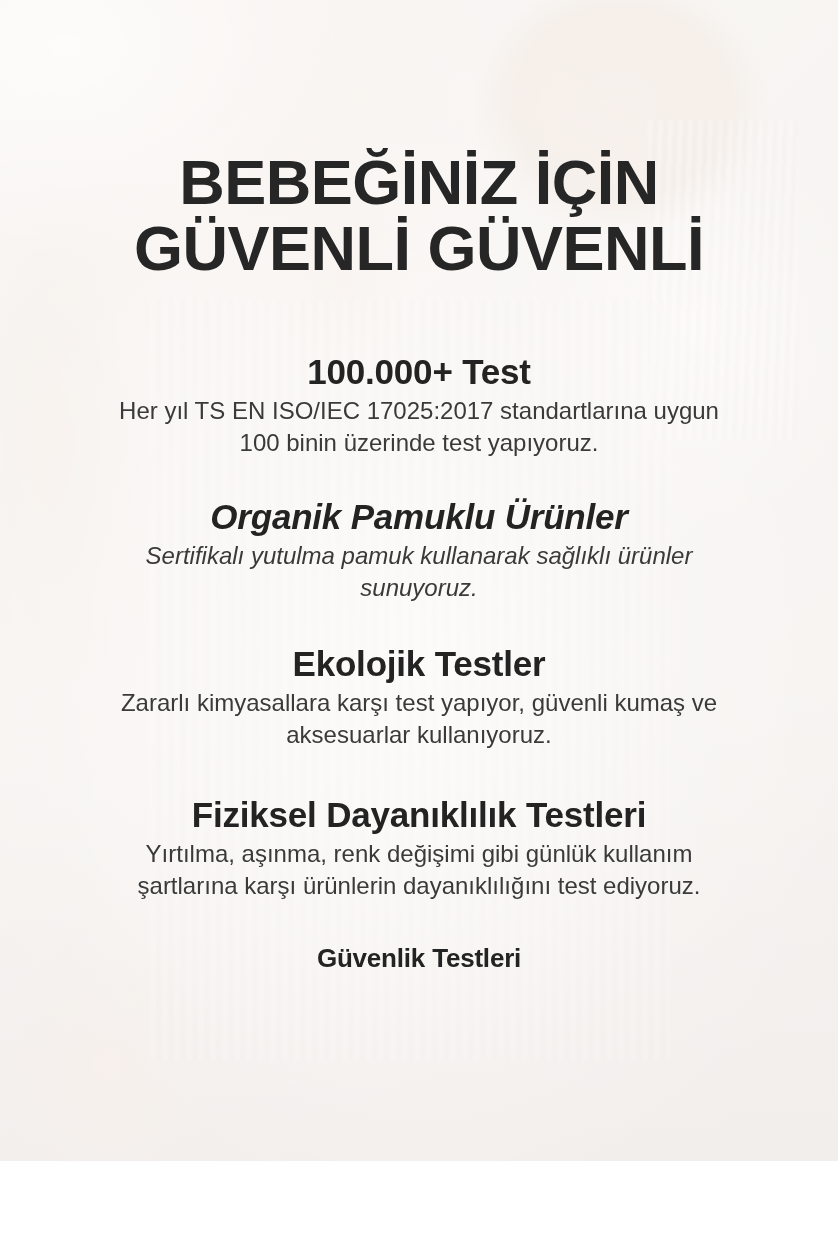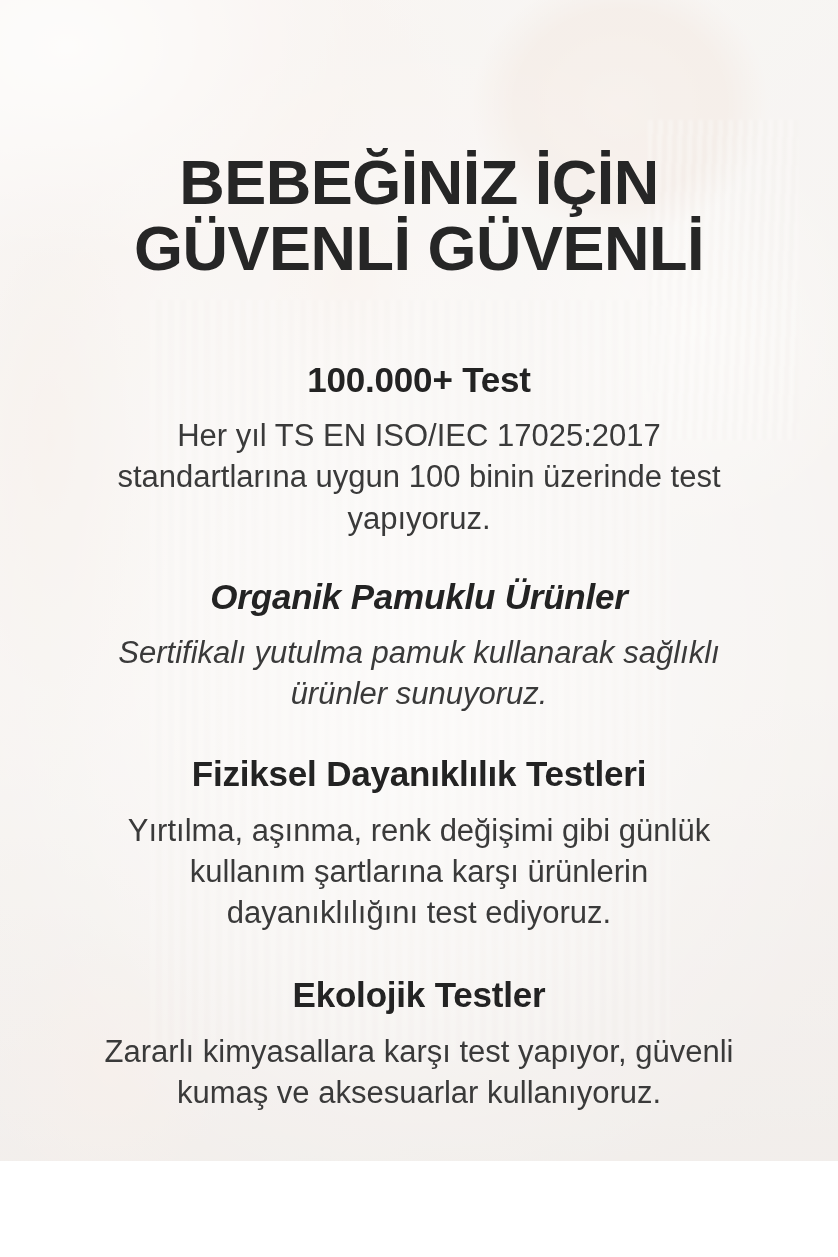--- a/index.html
+++ b/index.html
@@ -89,43 +89,43 @@
     font-weight: 800;
     letter-spacing: -0.5px;
     color: #262626;
     padding: 0 40px;
   }
   .headline .l2 { display: block; margin-top: 6px; }
 
   .blocks {
     position: absolute;
     left: 0; right: 0;
-    top: 360px;
+    top: 352px;
     padding: 0 62px;
   }
   .block { margin-bottom: 34px; }
   .block:last-child { margin-bottom: 0; }
 
   .b-title {
     font-size: 35px;
     font-weight: 700;
     color: #232323;
     line-height: 1.12;
     letter-spacing: -0.2px;
     margin: 0 0 4px 0;
   }
   .b-title.small {
     font-size: 26px;
   }
   .b-body {
-    font-size: 31px;
+    font-size: 24px;
     font-weight: 400;
     color: #3a3a3a;
     line-height: 1.33;
-    margin: 16px auto;
+    margin: 4px auto;
     max-width: 640px;
   }
 
   
   .block-0 { margin-bottom: 38px; }
   .block-1 { margin-bottom: 40px; font-style: italic; }
   .block-2 { margin-bottom: 44px; }
   .block-3 { margin-bottom: 42px; }
 </style>
 </head>
@@ -151,28 +151,28 @@
       <div class="block block-0">
         <div class="b-title">100.000+ Test</div>
         <div class="b-body">Her yıl TS EN ISO/IEC 17025:2017 standartlarına uygun 100 binin üzerinde test yapıyoruz.</div>
       </div>
 
       <div class="block block-1">
         <div class="b-title">Organik Pamuklu Ürünler</div>
         <div class="b-body">Sertifikalı yutulma pamuk kullanarak sağlıklı ürünler sunuyoruz.</div>
       </div>
 
+      <div class="block block-2">
+        <div class="b-title">Ekolojik Testler</div>
+        <div class="b-body">Zararlı kimyasallara karşı test yapıyor, güvenli kumaş ve aksesuarlar kullanıyoruz.</div>
+      </div>
+
       <div class="block block-3">
         <div class="b-title">Fiziksel Dayanıklılık Testleri</div>
         <div class="b-body">Yırtılma, aşınma, renk değişimi gibi günlük kullanım şartlarına karşı ürünlerin dayanıklılığını test ediyoruz.</div>
-      </div>
-
-      <div class="block block-2">
-        <div class="b-title">Ekolojik Testler</div>
-        <div class="b-body">Zararlı kimyasallara karşı test yapıyor, güvenli kumaş ve aksesuarlar kullanıyoruz.</div>
       </div>
 
       <div class="block block-4">
         <div class="b-title small">Güvenlik Testleri</div>
       </div>
 
     </div>
   </div>
 </div>
 

